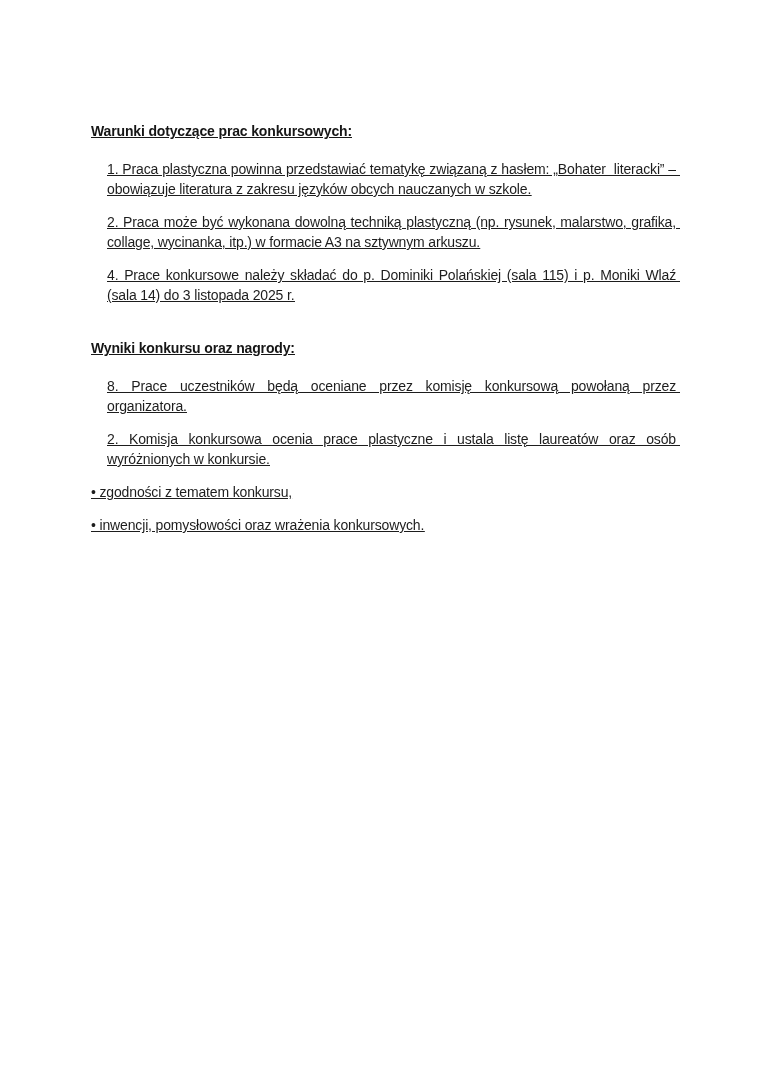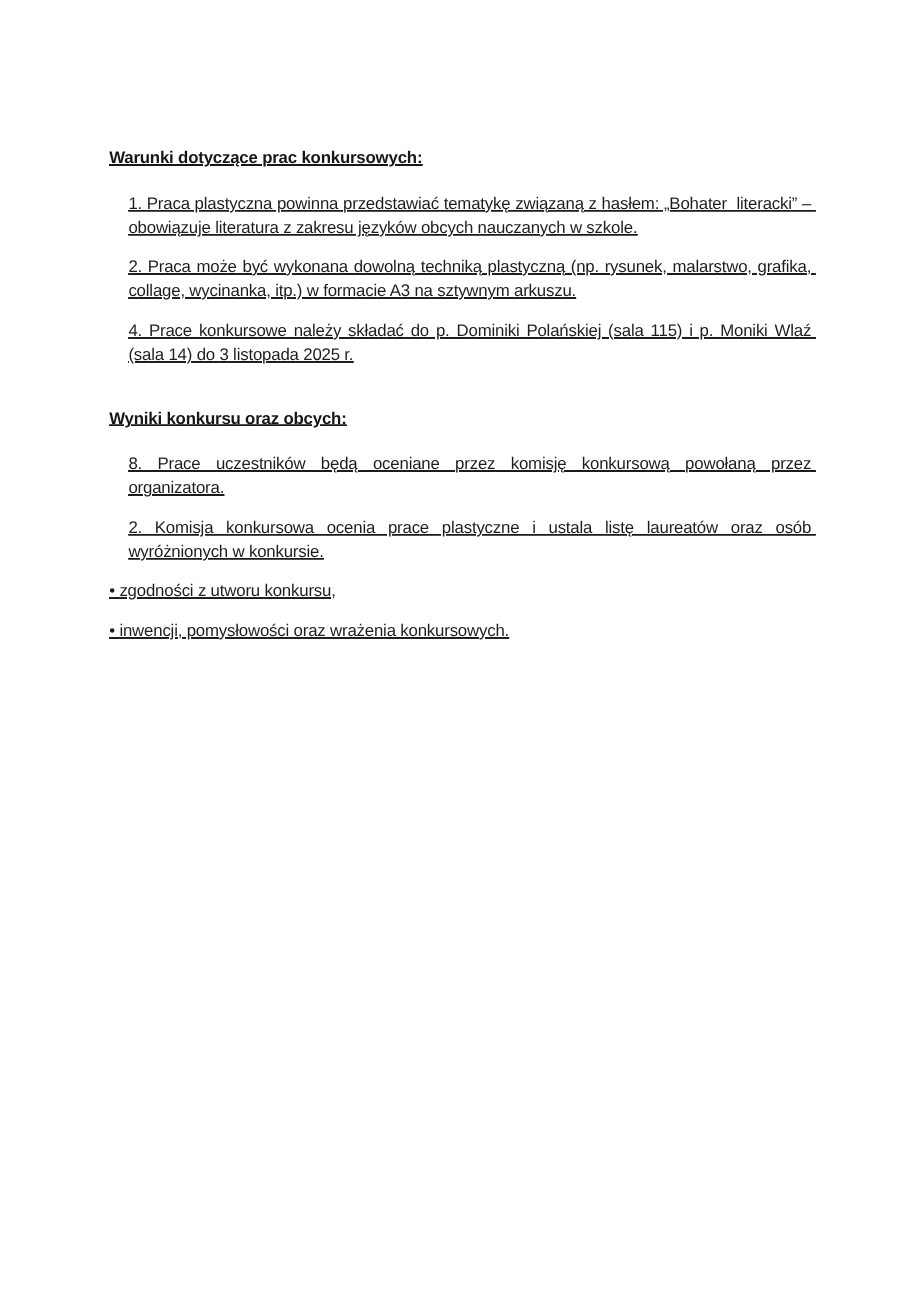--- a/index.html
+++ b/index.html
@@ -49,21 +49,21 @@
   <div class="content">
 
     <div class="section">
       <div class="section-heading">Warunki dotyczące prac konkursowych:</div>
       <p class="paragraph">1. Praca plastyczna powinna przedstawiać tematykę związaną z hasłem: „Bohater  literacki” – obowiązuje literatura z zakresu języków obcych nauczanych w szkole.</p>
       <p class="paragraph">2. Praca może być wykonana dowolną techniką plastyczną (np. rysunek, malarstwo, grafika, collage, wycinanka, itp.) w formacie A3 na sztywnym arkuszu.</p>
       <p class="paragraph">4. Prace konkursowe należy składać do p. Dominiki Polańskiej (sala 115) i p. Moniki Wlaź (sala 14) do 3 listopada 2025 r.</p>
     </div>
 
     <div class="section">
-      <div class="section-heading">Wyniki konkursu oraz obcych:</div>
+      <div class="section-heading">Wyniki konkursu oraz nagrody:</div>
       <p class="paragraph">8. Prace uczestników będą oceniane przez komisję konkursową powołaną przez organizatora.</p>
       <p class="paragraph">2. Komisja konkursowa ocenia prace plastyczne i ustala listę laureatów oraz osób wyróżnionych w konkursie.</p>
-      <p class="bullet-item">• zgodności z utworu konkursu,</p>
+      <p class="bullet-item">• zgodności z tematem konkursu,</p>
       <p class="bullet-item">• inwencji, pomysłowości oraz wrażenia konkursowych.</p>
     </div>
 
   </div>
 </div>
 
 </body></html>

